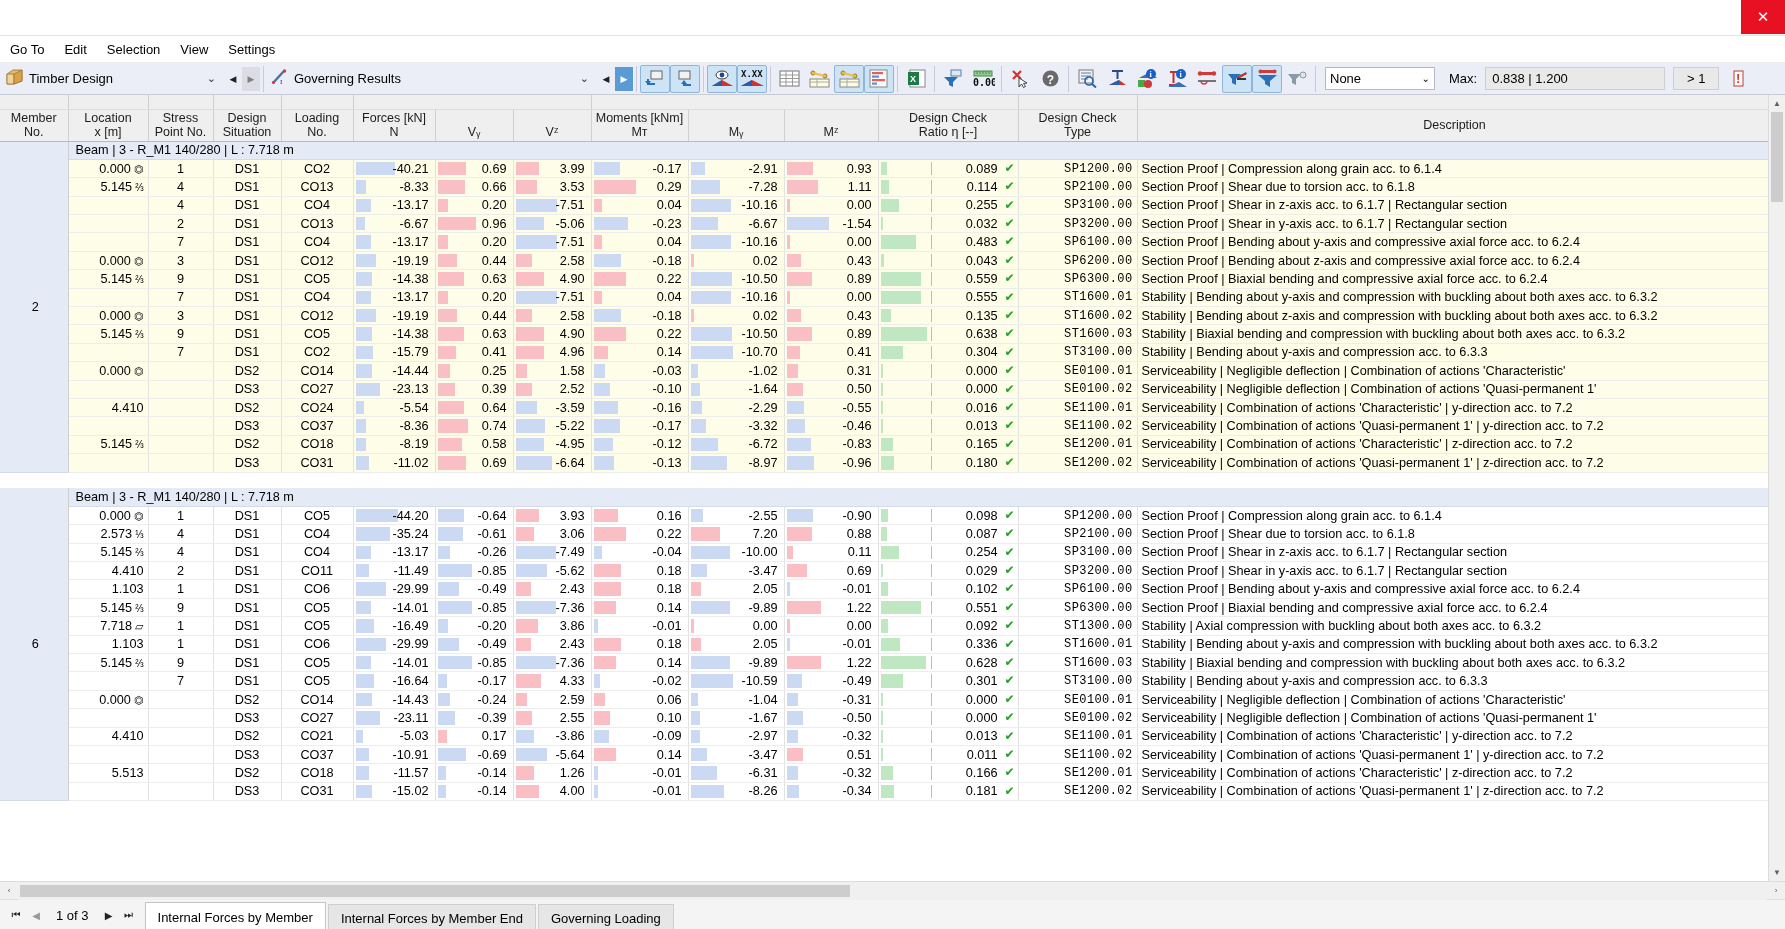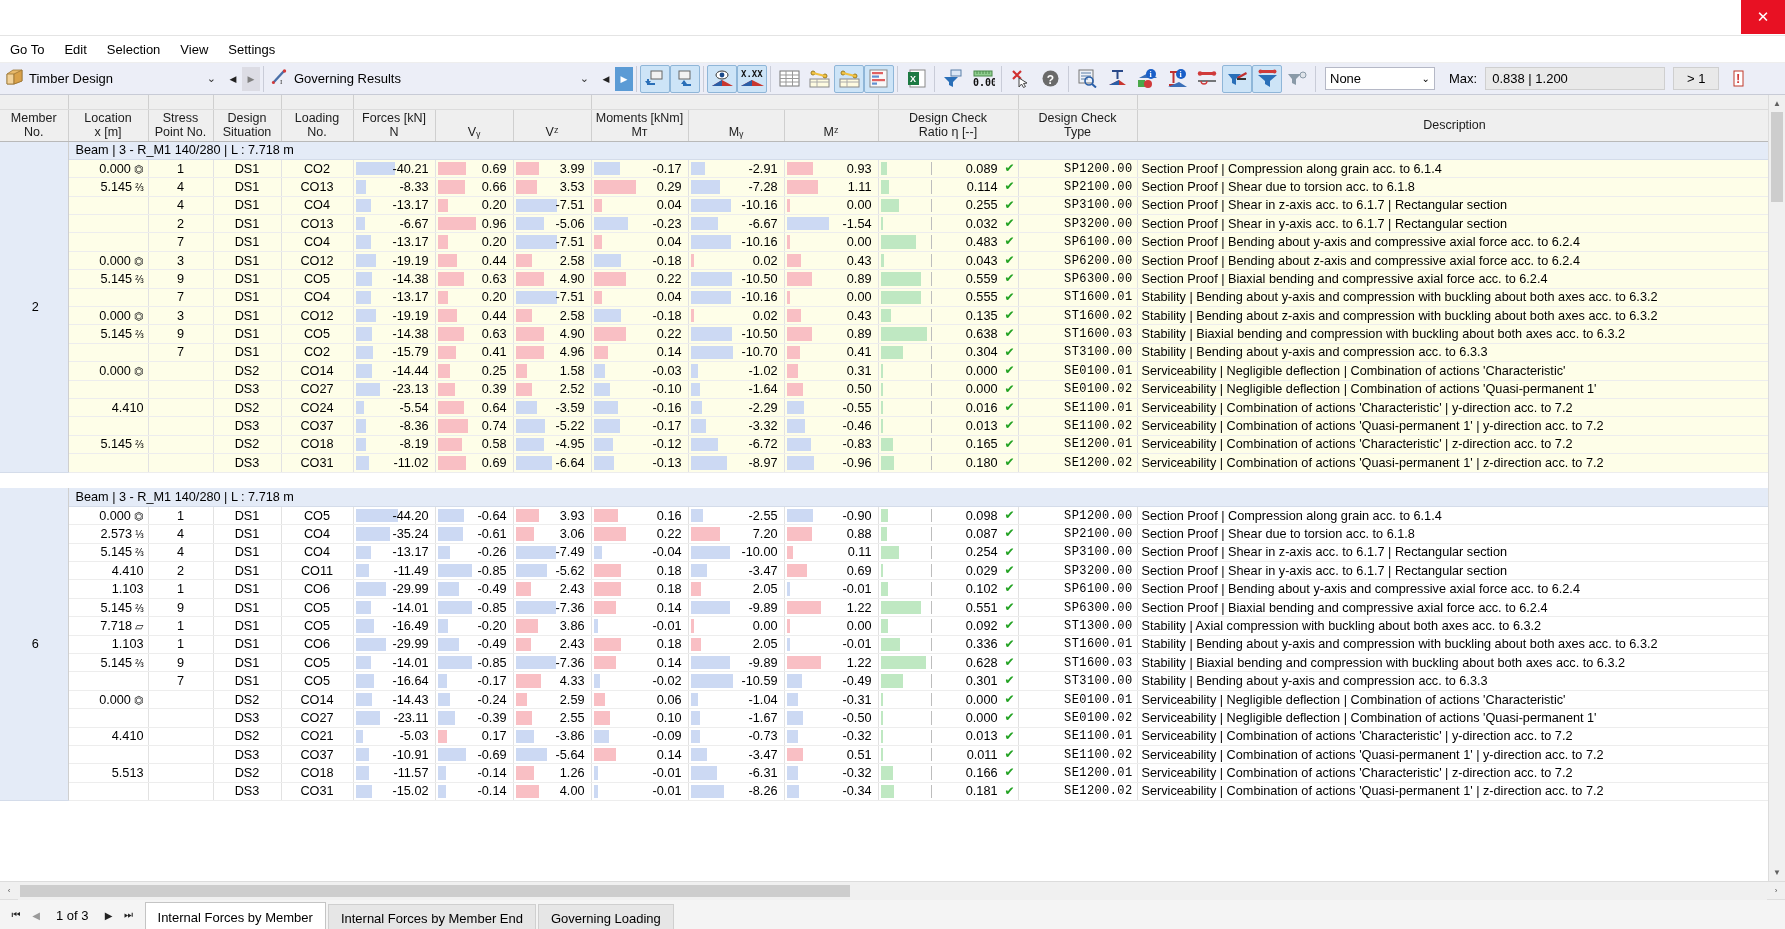--- a/index.html
+++ b/index.html
@@ -1644,21 +1644,21 @@
             <td class="vcell">
               <span class="vbar neg" style="left:2px;width:18px"></span>
               <span class="vtxt">-3.86</span>
             </td>
             <td class="vcell">
               <span class="vbar neg" style="left:2px;width:15px"></span>
               <span class="vtxt">-0.09</span>
             </td>
             <td class="vcell">
               <span class="vbar neg" style="left:2px;width:9px"></span>
-              <span class="vtxt">-0.73</span>
+              <span class="vtxt">-2.97</span>
             </td>
             <td class="vcell">
               <span class="vbar neg" style="left:2px;width:11px"></span>
               <span class="vtxt">-0.32</span>
             </td>
             <td class="ratio-cell">
               <span class="vbar green" style="left:2px;width:2px"></span>
               <span class="ratio-sep" style="left:52px"></span>
               <span class="vtxt" style="padding-right:16px">0.013</span>
               <span class="chk" style="position:absolute;right:3px;top:1px">✔</span>

